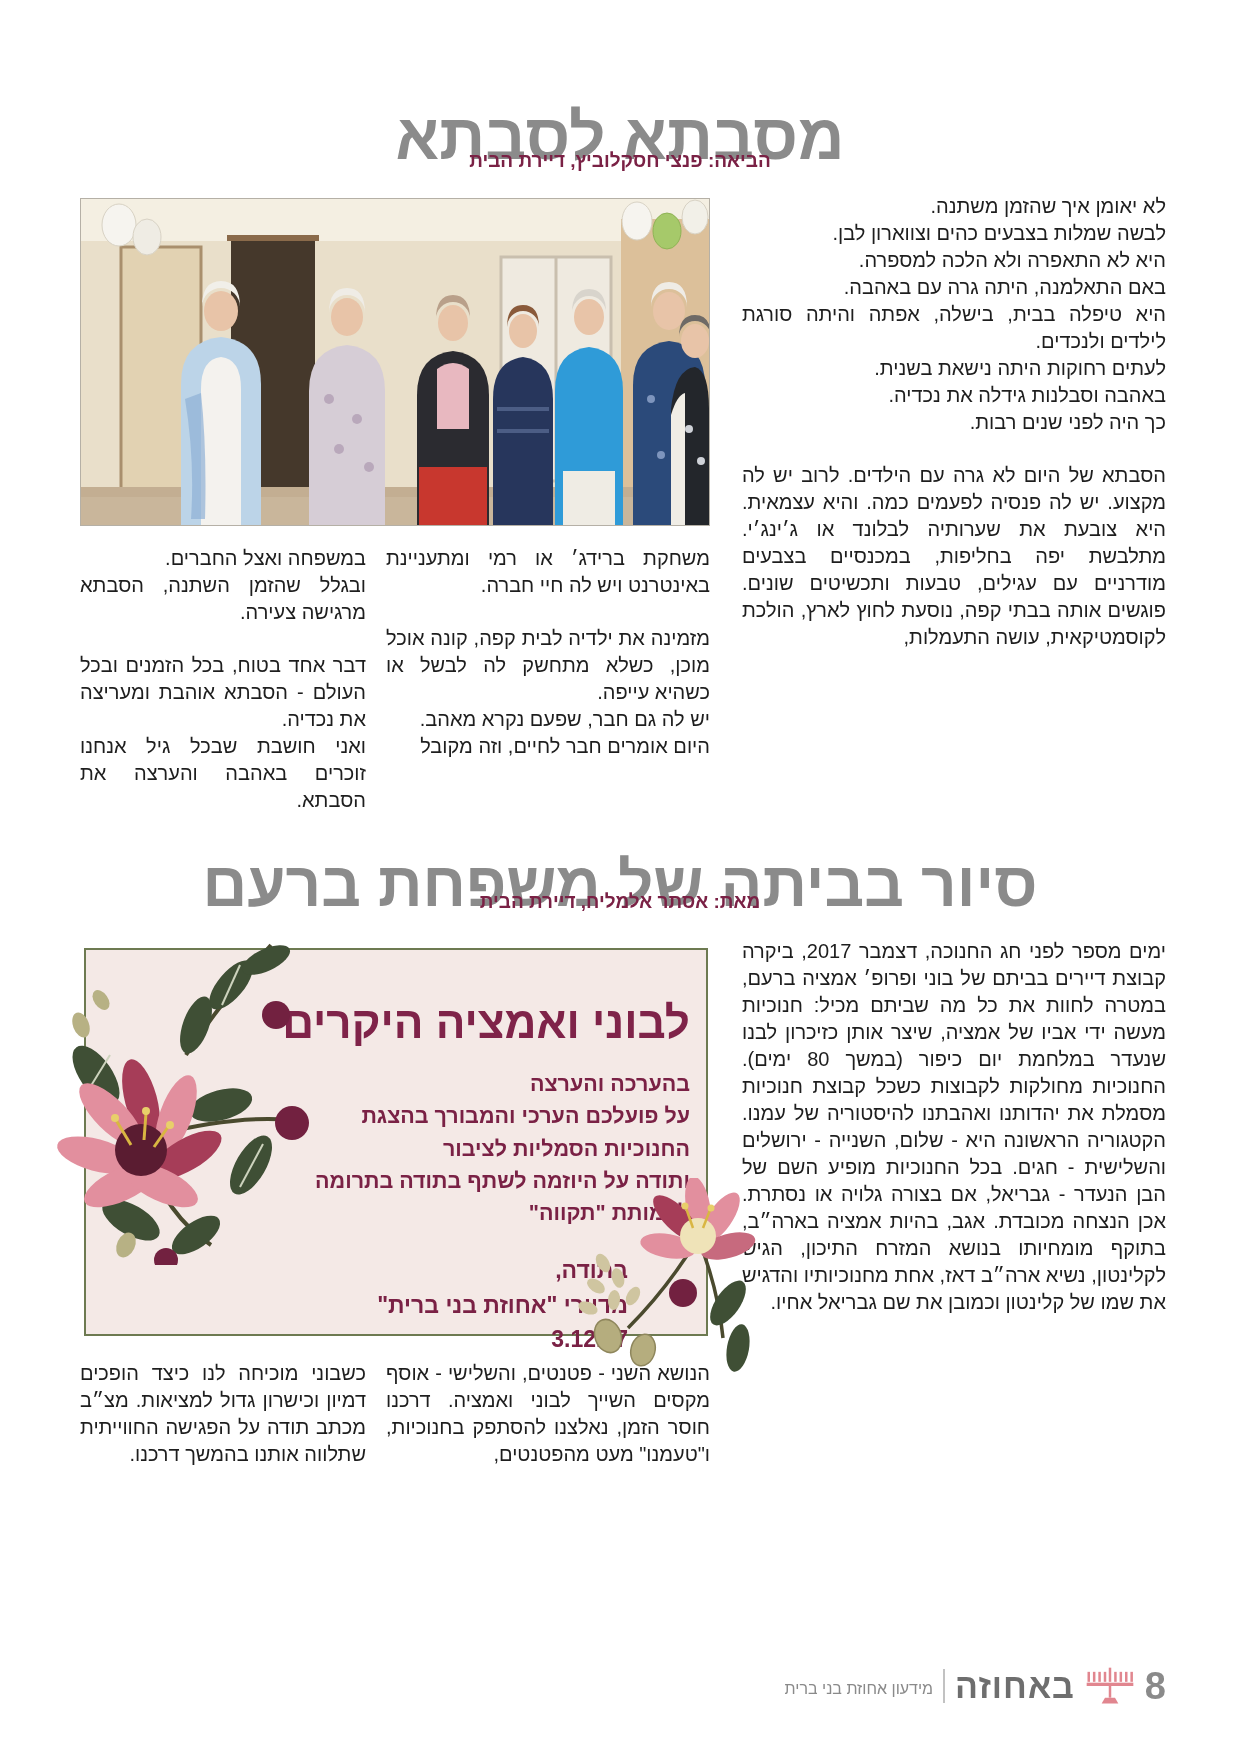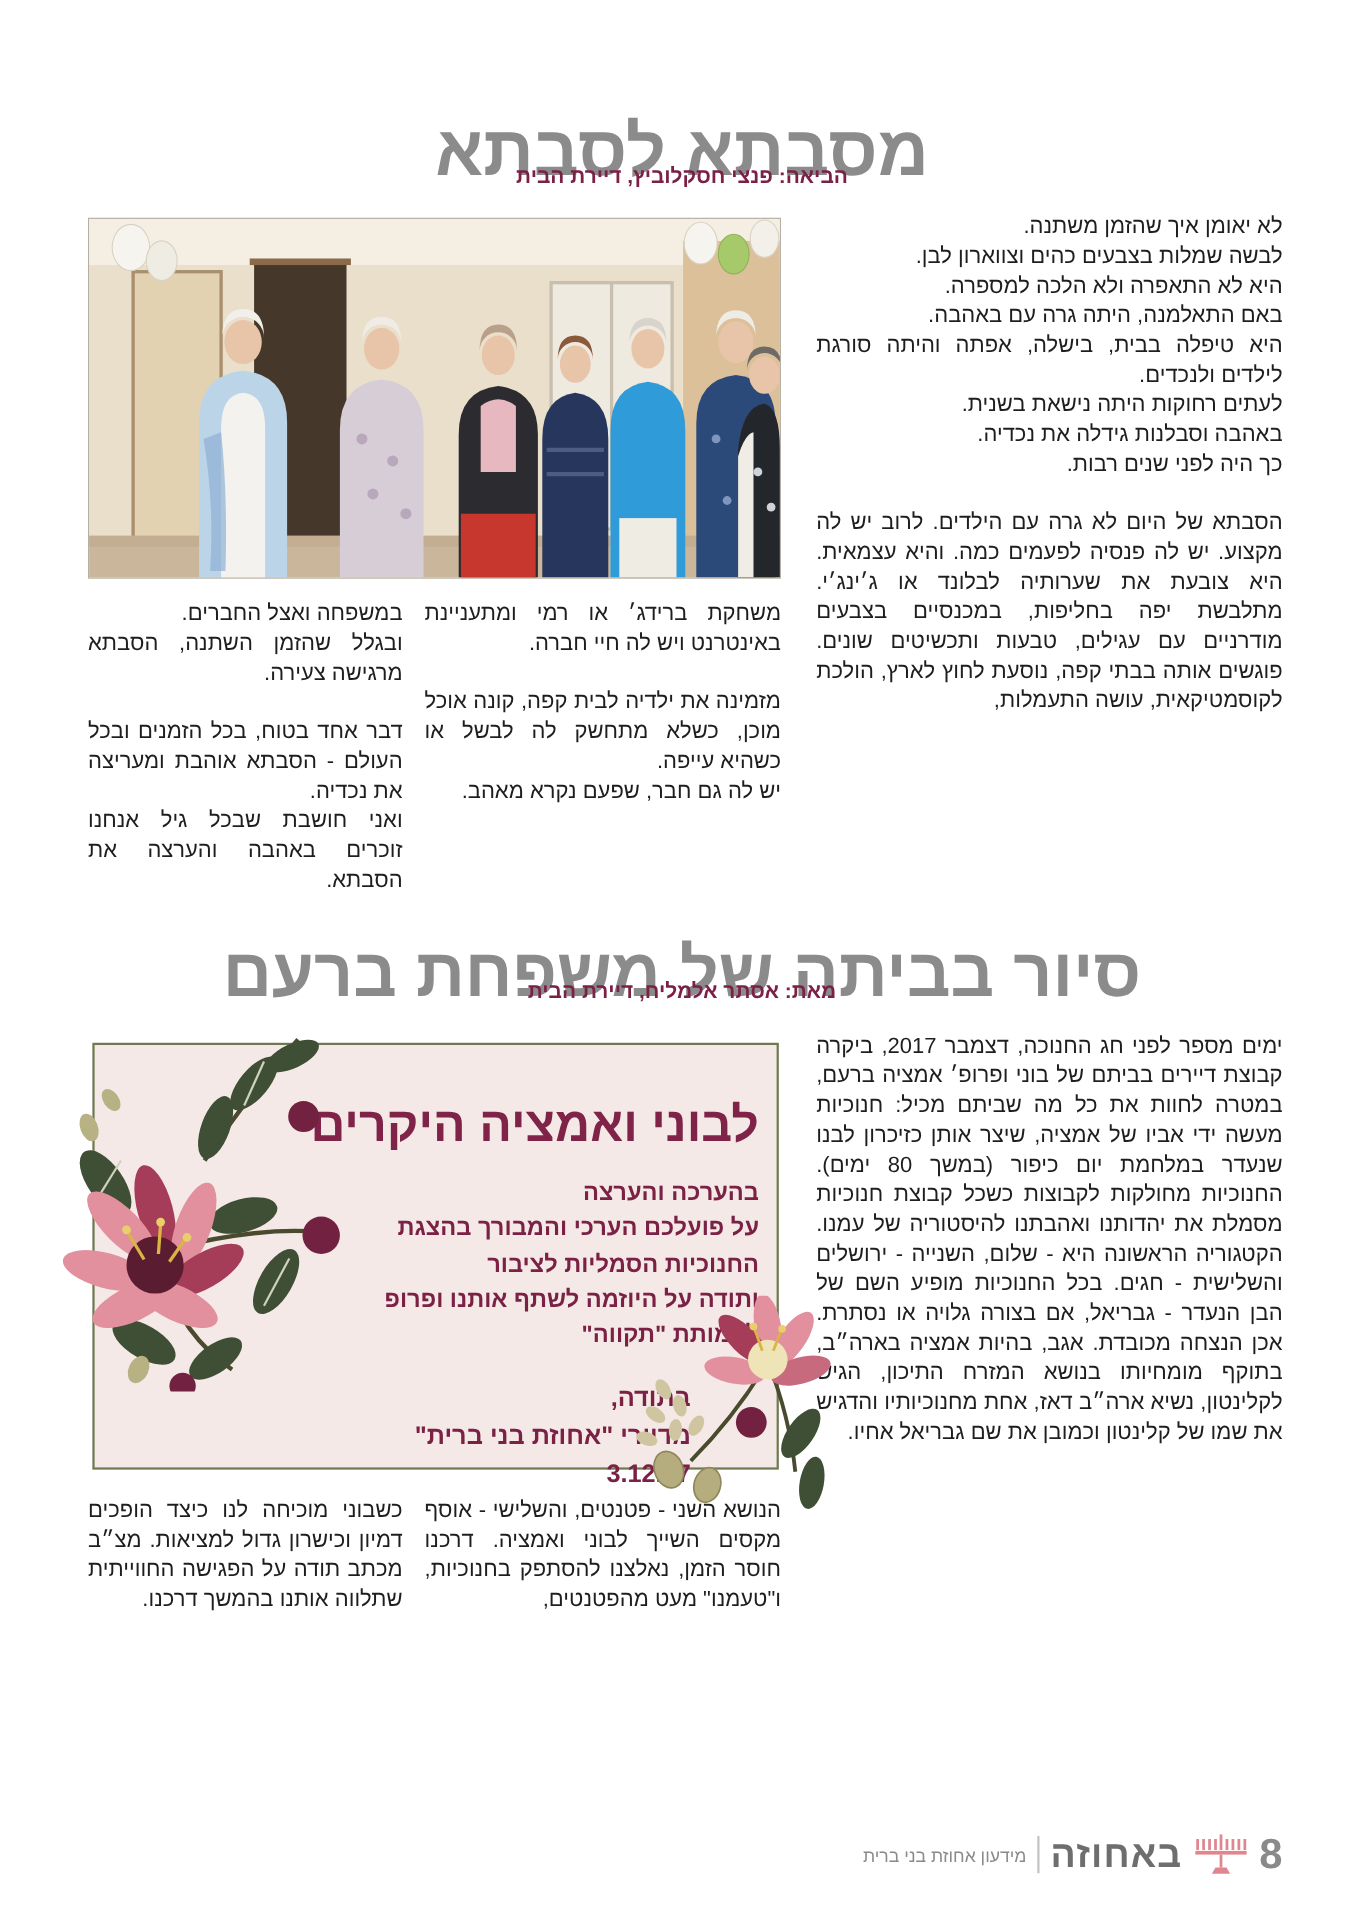--- a/index.html
+++ b/index.html
@@ -166,20 +166,21 @@
     <p class="just">כך היה לפני שנים רבות.</p>
     <div class="gap"></div>
     <p class="just">הסבתא של היום לא גרה עם הילדים. לרוב יש לה מקצוע. יש לה פנסיה לפעמים כמה. והיא עצמאית. היא צובעת את שערותיה לבלונד או ג׳ינג׳י. מתלבשת יפה בחליפות, במכנסיים בצבעים מודרניים עם עגילים, טבעות ותכשיטים שונים. פוגשים אותה בבתי קפה, נוסעת לחוץ לארץ, הולכת לקוסמטיקאית, עושה התעמלות,</p>
   </div>
 
   <div class="col mid-col1">
     <p class="just">משחקת ברידג׳ או רמי ומתעניינת באינטרנט ויש לה חיי חברה.</p>
     <div class="gap"></div>
     <p class="just">מזמינה את ילדיה לבית קפה, קונה אוכל מוכן, כשלא מתחשק לה לבשל או כשהיא עייפה.</p>
     <p class="just">יש לה גם חבר, שפעם נקרא מאהב.</p>
+    <p class="just">היום אומרים חבר לחיים, וזה מקובל</p>
   </div>
 
   <div class="col left-col1">
     <p>במשפחה ואצל החברים.</p>
     <p class="just">ובגלל שהזמן השתנה, הסבתא מרגישה צעירה.</p>
     <div class="gap"></div>
     <p class="just">דבר אחד בטוח, בכל הזמנים ובכל העולם - הסבתא אוהבת ומעריצה את נכדיה.</p>
     <p class="just">ואני חושבת שבכל גיל אנחנו זוכרים באהבה והערצה את הסבתא.</p>
   </div>
 
@@ -196,21 +197,21 @@
       <span>אגב, בהיות אמציה בארה״ב, בתוקף מומחיותו בנושא המזרח התיכון, הגיש לקלינטון, נשיא ארה״ב דאז, אחת מחנוכיותיו והדגיש את שמו של קלינטון וכמובן את שם גבריאל אחיו.</span>
     </p>
   </div>
 
   <div class="card">
     <div class="card-title">לבוני ואמציה היקרים</div>
     <div class="card-body">
       <div>בהערכה והערצה</div>
       <div>על פועלכם הערכי והמבורך בהצגת</div>
       <div>החנוכיות הסמליות לציבור</div>
-      <div>ותודה על היוזמה לשתף אותנו ופרופ</div>
+      <div>ותודה על היוזמה לשתף בתודה בתרומה</div>
       <div>לעמותת "תקווה"</div>
       <div class="card-sig">
         <div>בתודה,</div>
         <div>מדיירי "אחוזת בני ברית"</div>
         <div>3.12.17</div>
       </div>
     </div>
   </div>
 
   <svg class="flowers fl-a" width="320" height="350" viewBox="0 0 320 350">

